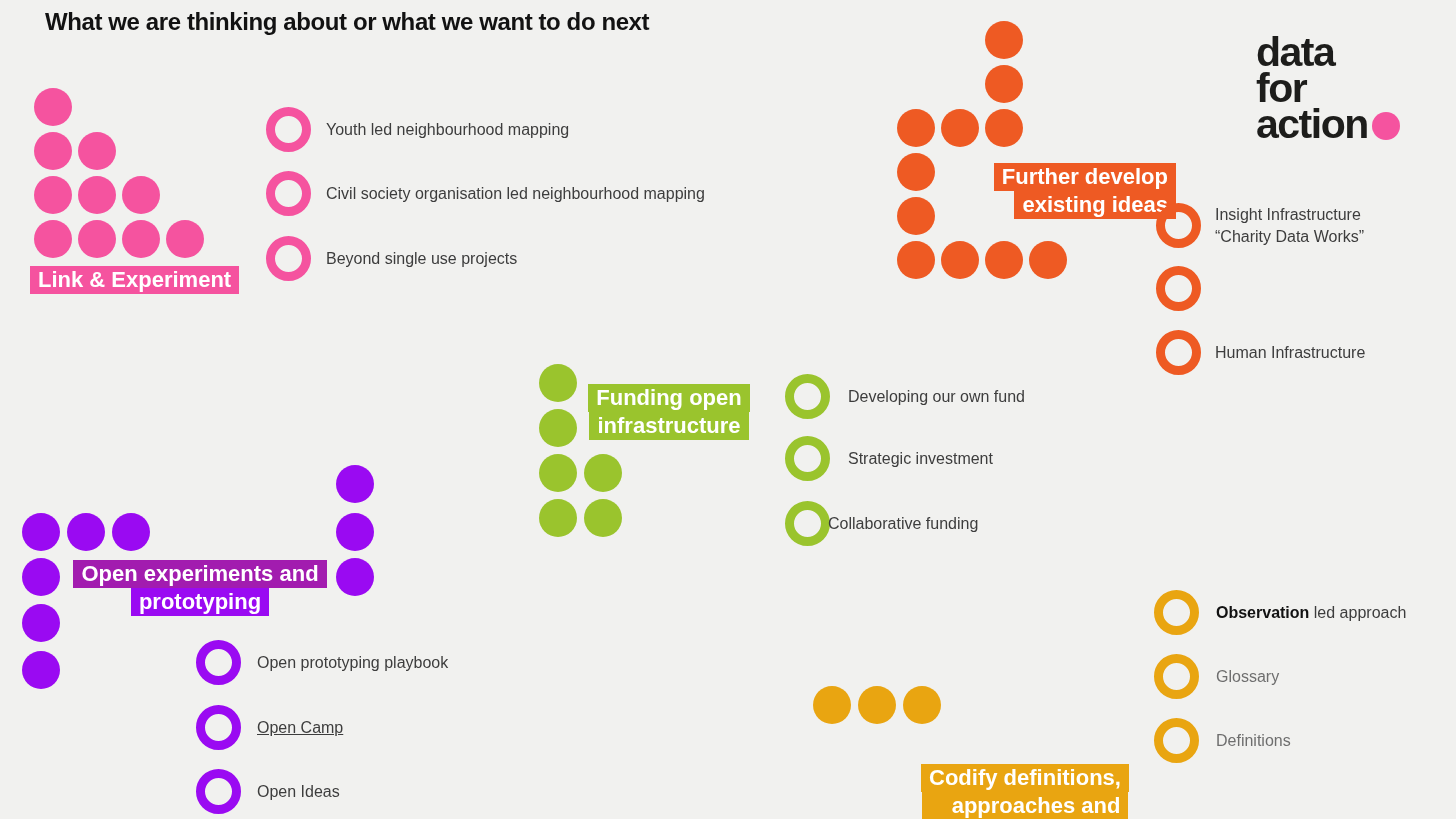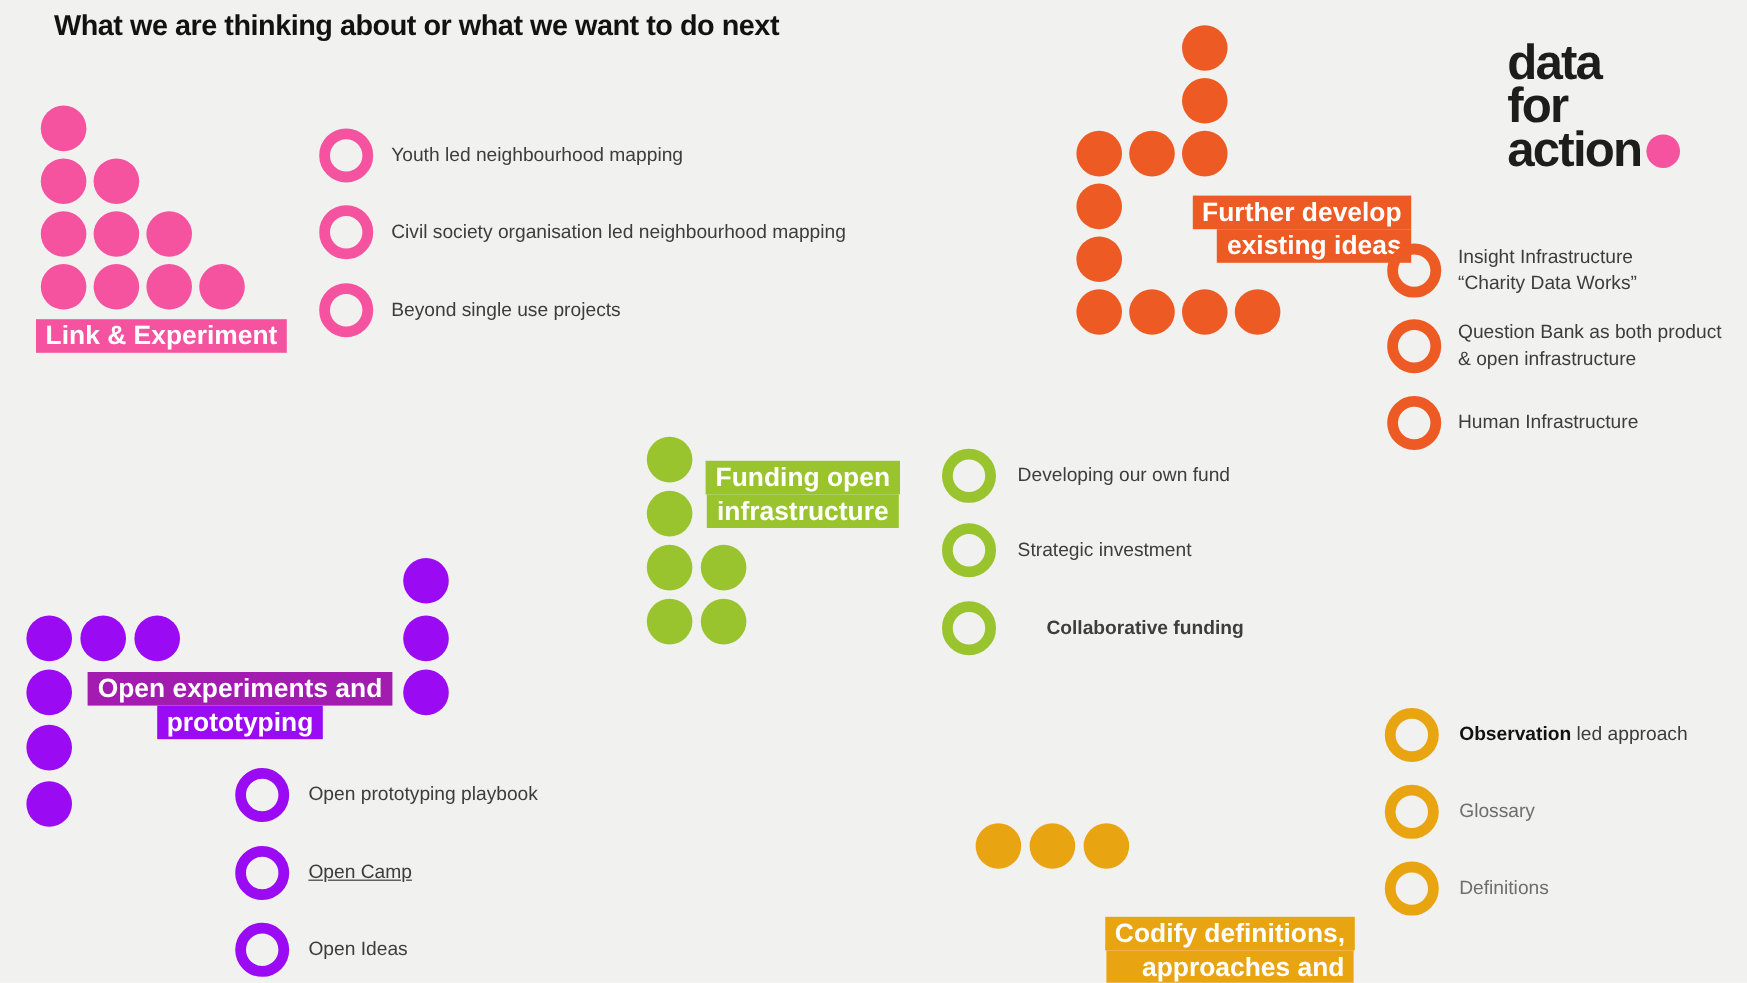--- a/index.html
+++ b/index.html
@@ -88,24 +88,20 @@
         <div class="cluster-label" style="left: 936px; top: 163px; width: 240px; text-align: right;">
           <div class="line"><span class="hl" style="background: rgb(238, 90, 35);">Further develop</span></div>
           <div class="line"><span class="hl" style="background: rgb(238, 90, 35);">existing ideas</span></div>
         </div>
         <div class="ring" style="left: 1156px; top: 203px; border-color: rgb(238, 90, 35);"></div>
         <div class="item-text" style="left: 1215px; top: 225.5px; color: rgb(61, 61, 61);">
           <div>Insight Infrastructure</div>
           <div>“Charity Data Works”</div>
         </div>
         <div class="ring" style="left: 1156px; top: 266px; border-color: rgb(238, 90, 35);"></div>
-        <div class="item-text" style="left: 1215px; top: 288.5px; color: rgb(61, 61, 61);">
-          <div>Question Bank as both product</div>
-          <div>&amp; open infrastructure</div>
-        </div>
         <div class="ring" style="left: 1156px; top: 330px; border-color: rgb(238, 90, 35);"></div>
         <div class="item-text" style="left: 1215px; top: 352.5px; color: rgb(61, 61, 61);">
           <div>Human Infrastructure</div>
         </div>
       </div>
       <div class="cluster">
         <div class="dot" style="left: 539px; top: 364px; background: rgb(154, 196, 45);"></div>
         <div class="dot" style="left: 539px; top: 409px; background: rgb(154, 196, 45);"></div>
         <div class="dot" style="left: 539px; top: 454px; background: rgb(154, 196, 45);"></div>
         <div class="dot" style="left: 584px; top: 454px; background: rgb(154, 196, 45);"></div>
@@ -117,21 +113,21 @@
         </div>
         <div class="ring" style="left: 785px; top: 374px; border-color: rgb(154, 196, 45);"></div>
         <div class="item-text" style="left: 848px; top: 396.5px; color: rgb(61, 61, 61);">
           <div>Developing our own fund</div>
         </div>
         <div class="ring" style="left: 785px; top: 436px; border-color: rgb(154, 196, 45);"></div>
         <div class="item-text" style="left: 848px; top: 458.5px; color: rgb(61, 61, 61);">
           <div>Strategic investment</div>
         </div>
         <div class="ring" style="left: 785px; top: 501px; border-color: rgb(154, 196, 45);"></div>
-        <div class="item-text" style="left: 872px; top: 523.5px; color: rgb(61, 61, 61); font-weight: bold;">
+        <div class="item-text" style="left: 828px; top: 523.5px; color: rgb(61, 61, 61);">
           <div>Collaborative funding</div>
         </div>
       </div>
       <div class="cluster">
         <div class="dot" style="left: 22px; top: 513px; background: rgb(154, 10, 242);"></div>
         <div class="dot" style="left: 67px; top: 513px; background: rgb(154, 10, 242);"></div>
         <div class="dot" style="left: 112px; top: 513px; background: rgb(154, 10, 242);"></div>
         <div class="dot" style="left: 22px; top: 558px; background: rgb(154, 10, 242);"></div>
         <div class="dot" style="left: 22px; top: 604px; background: rgb(154, 10, 242);"></div>
         <div class="dot" style="left: 22px; top: 651px; background: rgb(154, 10, 242);"></div>

